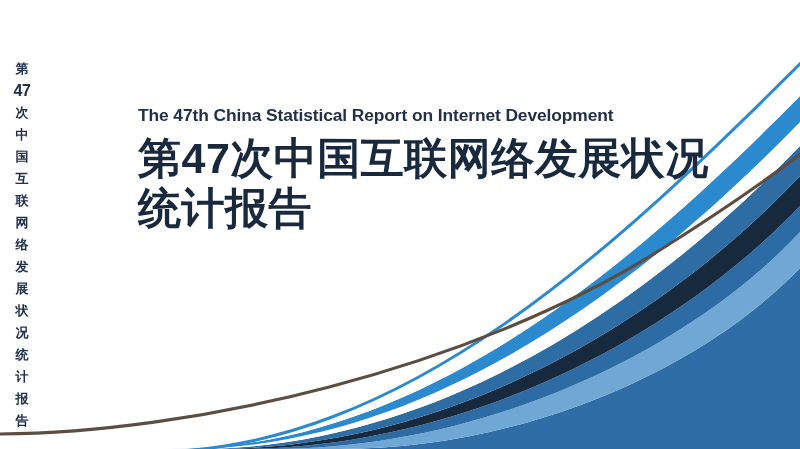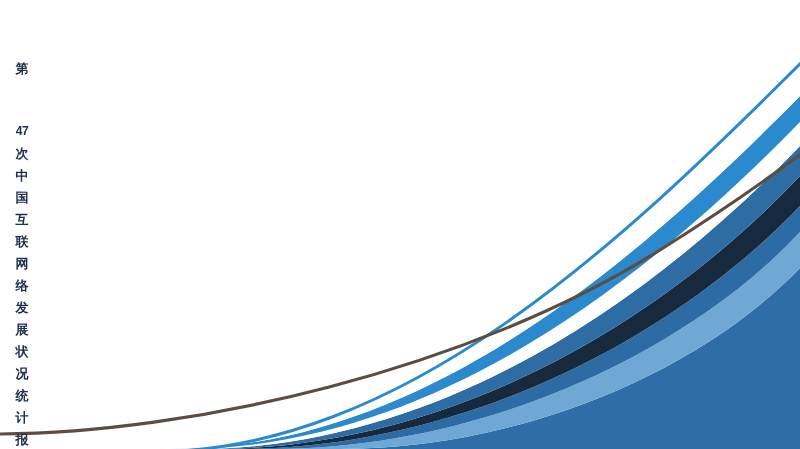--- a/index.html
+++ b/index.html
@@ -45,23 +45,22 @@
   .side-char {
     font-size: 13px;
     line-height: 21px;
     color: #20304a;
     font-weight: 600;
     letter-spacing: 0;
     text-align: center;
     white-space: nowrap;
   }
   .side-char.latin {
-    font-size: 12px;
+    font-size: 16px;
     letter-spacing: -0.3px;
-    margin-top: 41px;
   }
 
   
   #title-block {
     position: absolute;
     left: 138px;
     top: 103px;
     width: 600px;
   }
   #subtitle-en {
@@ -142,14 +141,21 @@
     <span class="side-char">发</span>
     <span class="side-char">展</span>
     <span class="side-char">状</span>
     <span class="side-char">况</span>
     <span class="side-char">统</span>
     <span class="side-char">计</span>
     <span class="side-char">报</span>
     <span class="side-char">告</span>
   </div>
 
+  <div id="title-block">
+    <div id="subtitle-en">The 47th China Statistical Report on Internet Development</div>
+    <div id="title-cn">
+      <span class="cn-line">第47次中国互联网络发展状况</span>
+      <span class="cn-line">统计报告</span>
+    </div>
+  </div>
 
 </div>
 
 </body></html>

